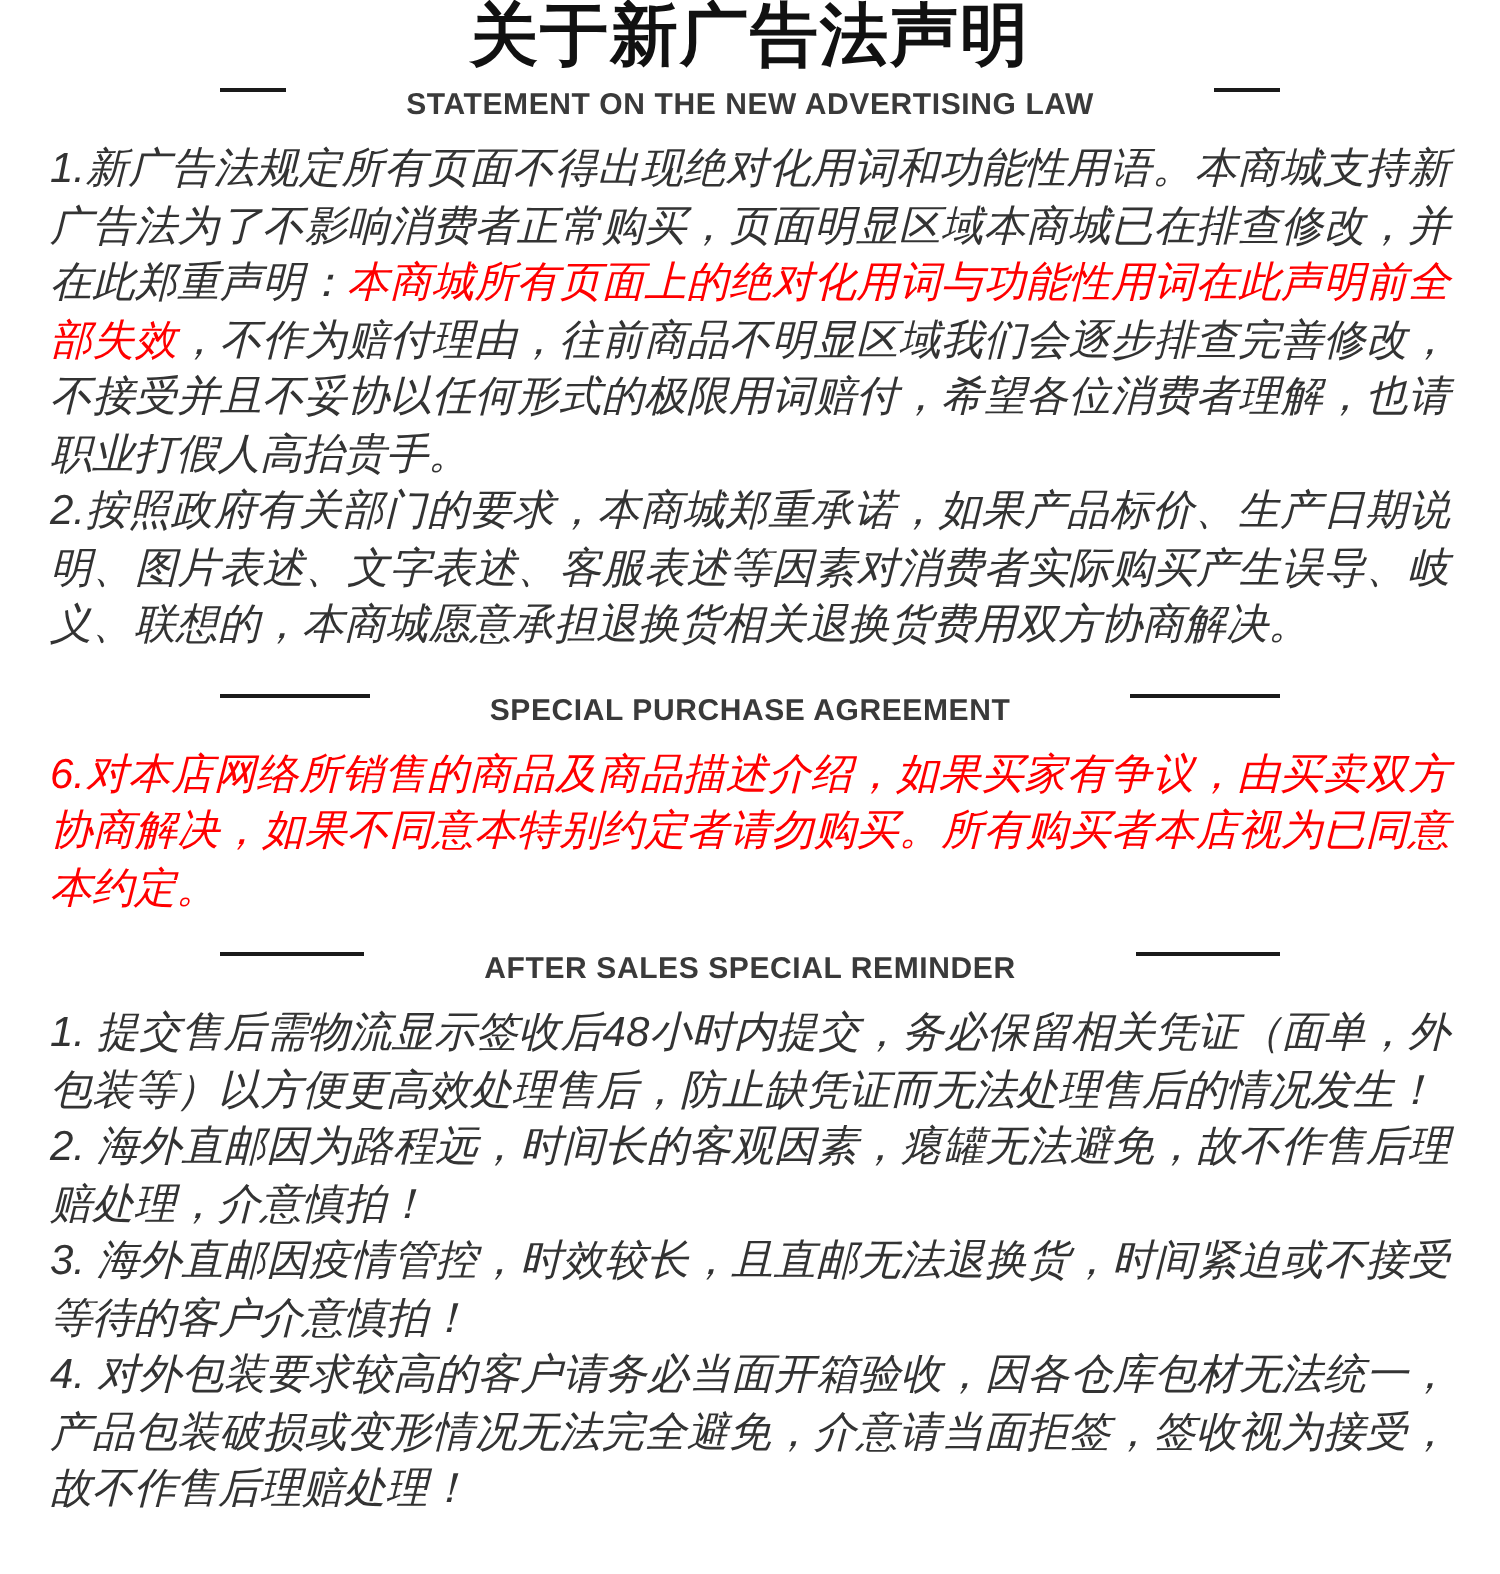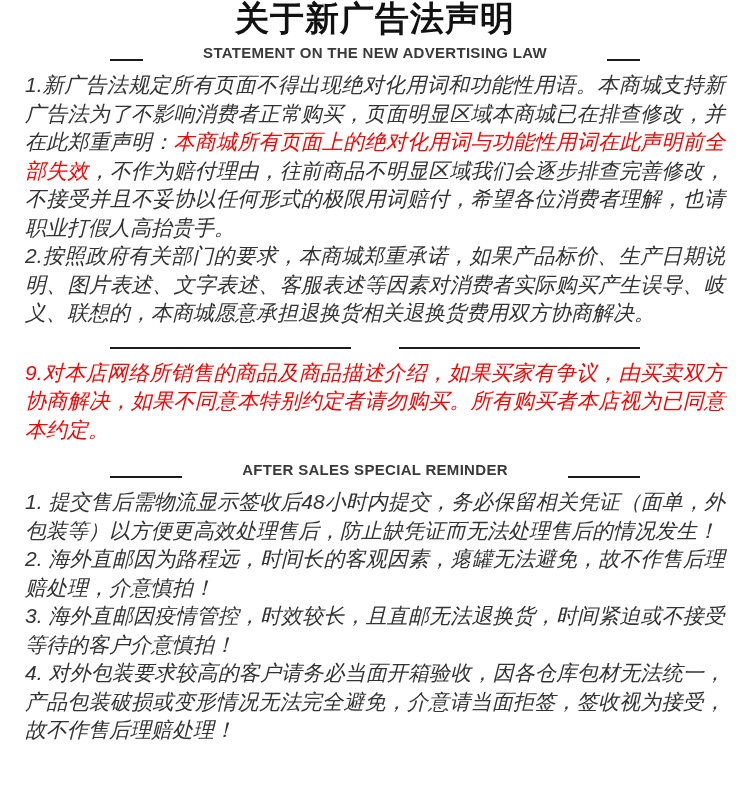--- a/index.html
+++ b/index.html
@@ -26,21 +26,21 @@
     font-size: 34px;
     line-height: 1.1;
     font-weight: 800;
     color: #111111;
     letter-spacing: 1px;
   }
   .subtitle-row {
     width: 530px;
     margin: 7px auto 0;
     display: flex;
-    align-items: flex-end;
+    align-items: flex-start;
     gap: 48px;
   }
   .subtitle-row .rule {
     flex: 1;
     height: 2px;
     background: #1a1a1a;
   }
   .subtitle-row .subtitle {
     padding: 0 12px;
     font-size: 15px;
@@ -87,25 +87,26 @@
     <div class="content">
       <p><span>1.新广告法规定所有页面不得出现绝对化用词和功能性用语。本商城支持新广告法为了不影响消费者正常购买，页面明显区域本商城已在排查修改，并在此郑重声明：</span><span class="red">本商城所有页面上的绝对化用词与功能性用词在此声明前全部失效</span><span>，不作为赔付理由，往前商品不明显区域我们会逐步排查完善修改，不接受并且不妥协以任何形式的极限用词赔付，希望各位消费者理解，也请职业打假人高抬贵手。</span></p>
       <p>2.按照政府有关部门的要求，本商城郑重承诺，如果产品标价、生产日期说明、图片表述、文字表述、客服表述等因素对消费者实际购买产生误导、岐义、联想的，本商城愿意承担退换货相关退换货费用双方协商解决。</p>
     </div>
   </section>
 
   <section class="section-purchase">
     <div class="section-header">
       <div class="subtitle-row">
         <span class="rule"></span>
+        <span class="subtitle">SPECIAL PURCHASE AGREEMENT</span>
         <span class="rule"></span>
       </div>
     </div>
     <div class="content">
-      <p class="red">9.对本店网络所销售的商品及商品描述介绍，如果买家有争议，由买卖双方协商解决，如果不同意本特别约定者请勿购买。所有购买者本店视为已同意本约定。</p>
+      <p class="red">6.对本店网络所销售的商品及商品描述介绍，如果买家有争议，由买卖双方协商解决，如果不同意本特别约定者请勿购买。所有购买者本店视为已同意本约定。</p>
     </div>
   </section>
 
   <section class="section-aftersales">
     <div class="section-header">
       <div class="subtitle-row">
         <span class="rule"></span>
         <span class="subtitle">AFTER SALES SPECIAL REMINDER</span>
         <span class="rule"></span>
       </div>

